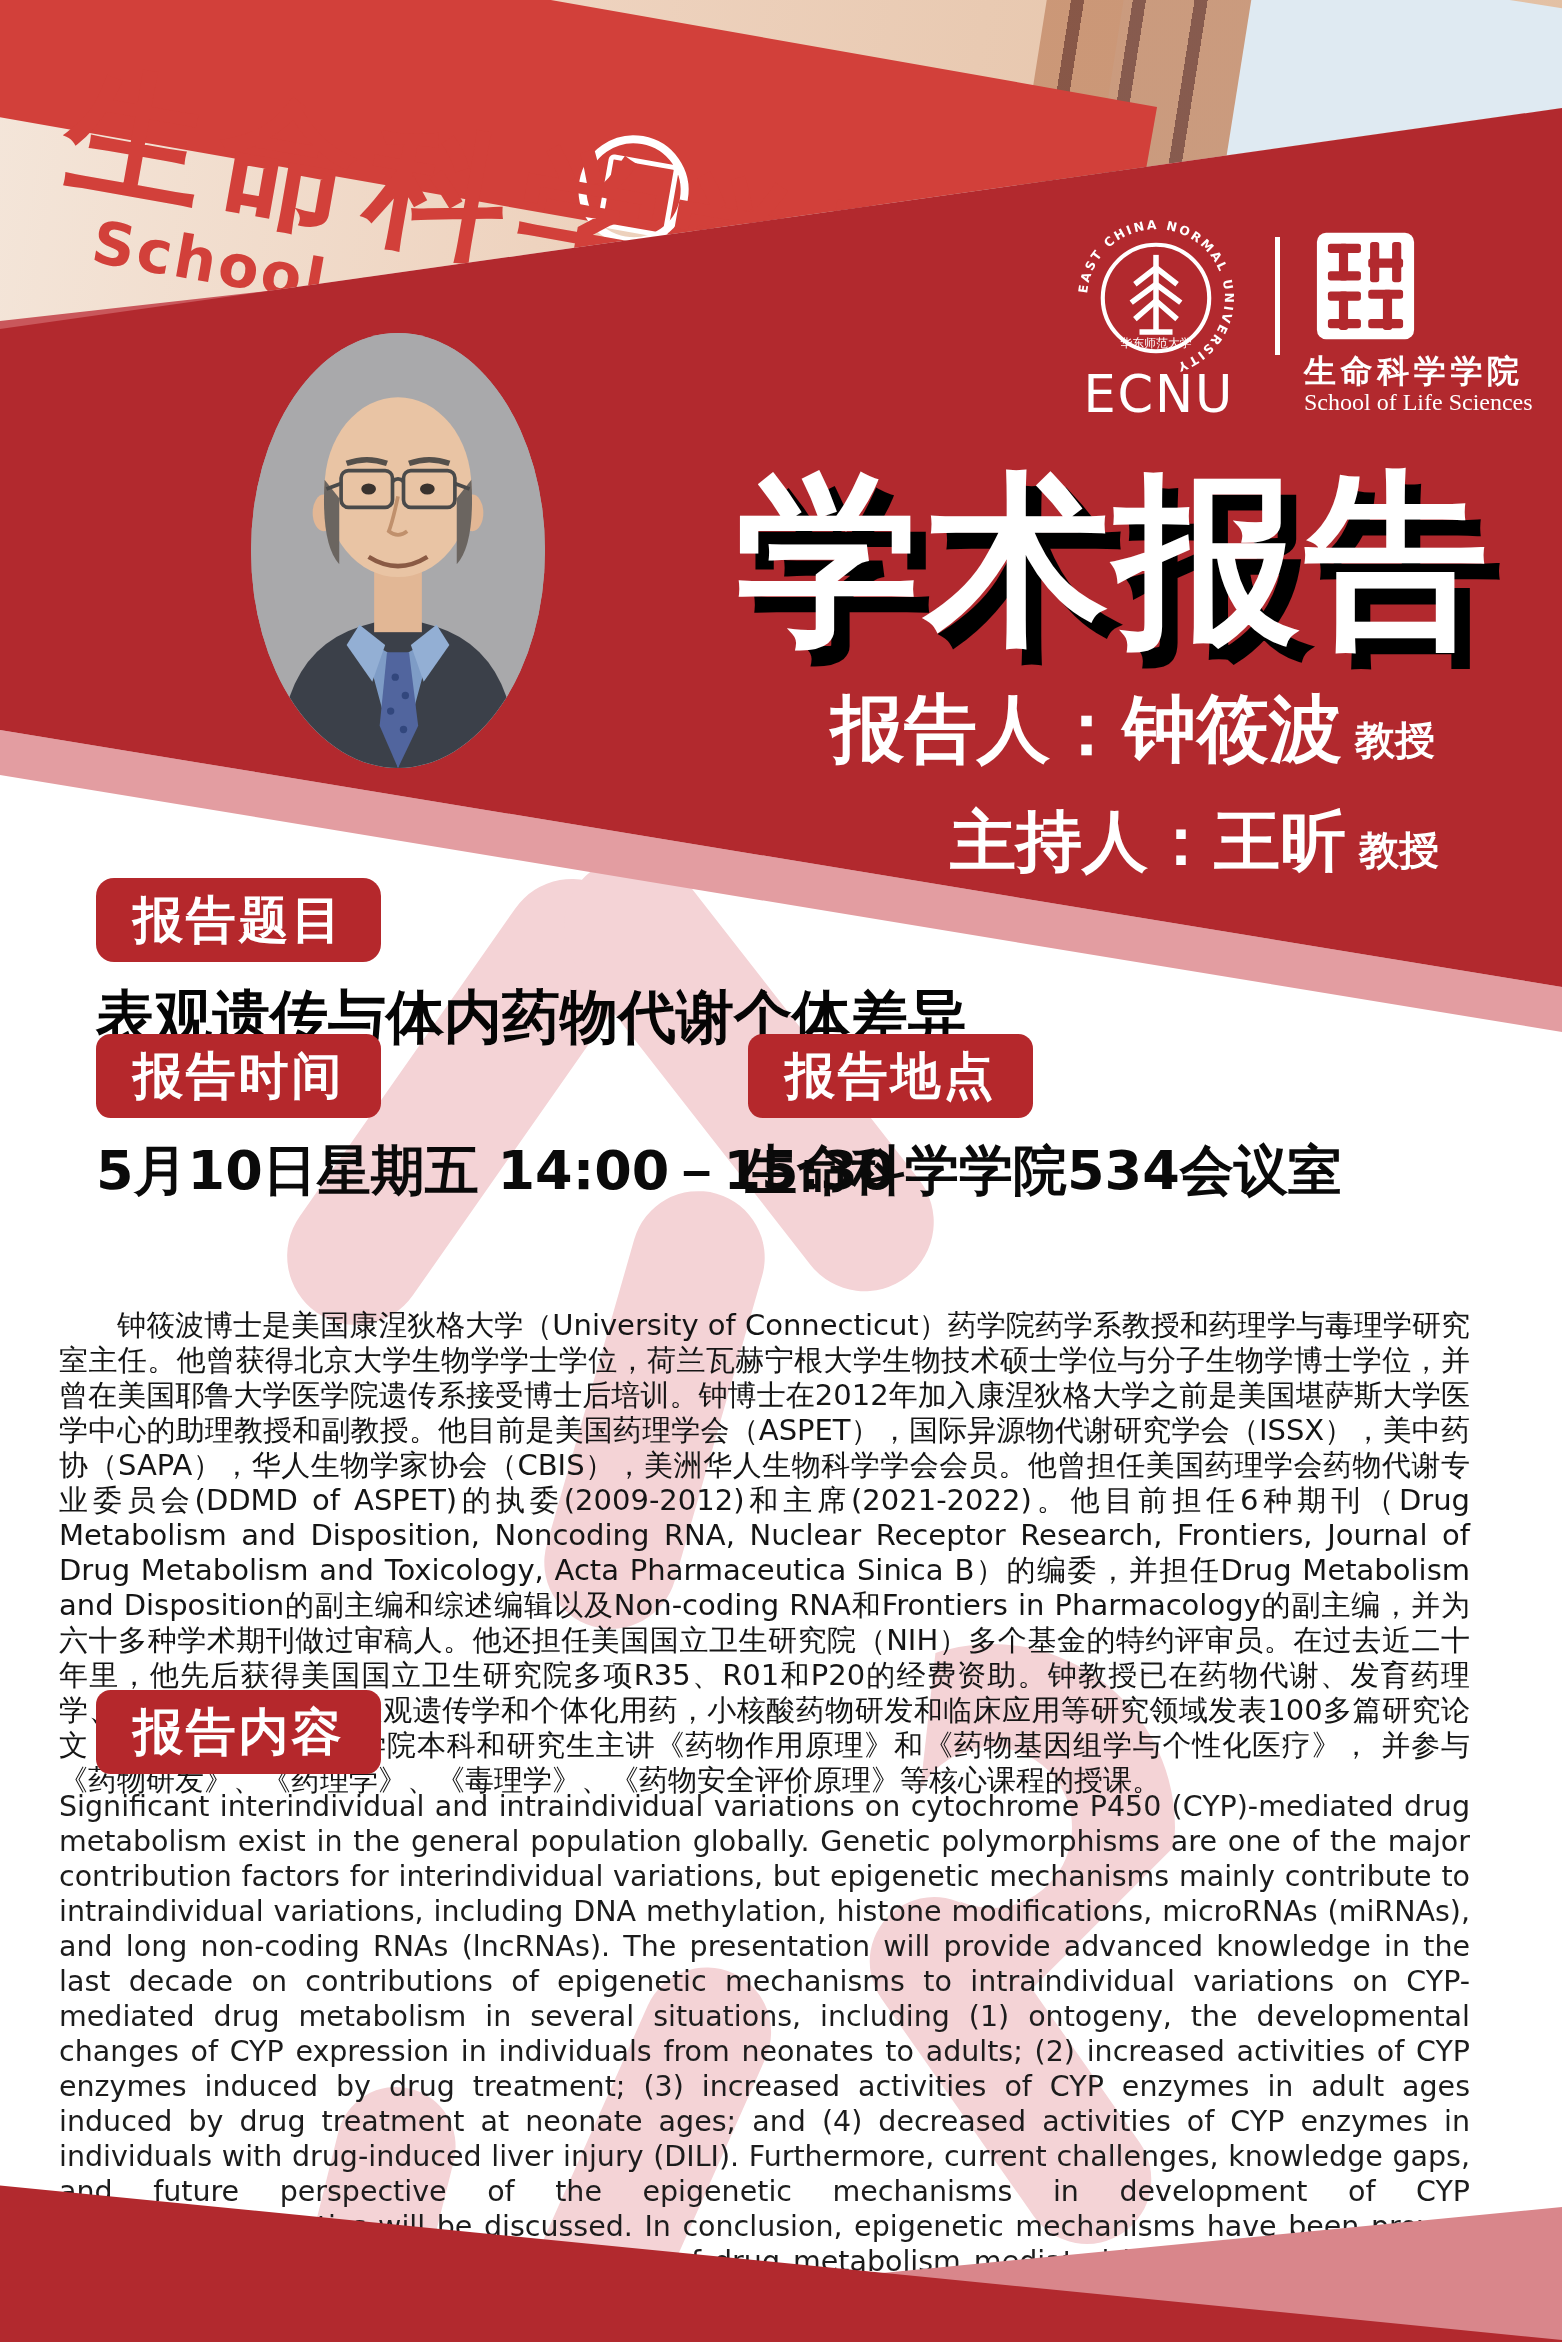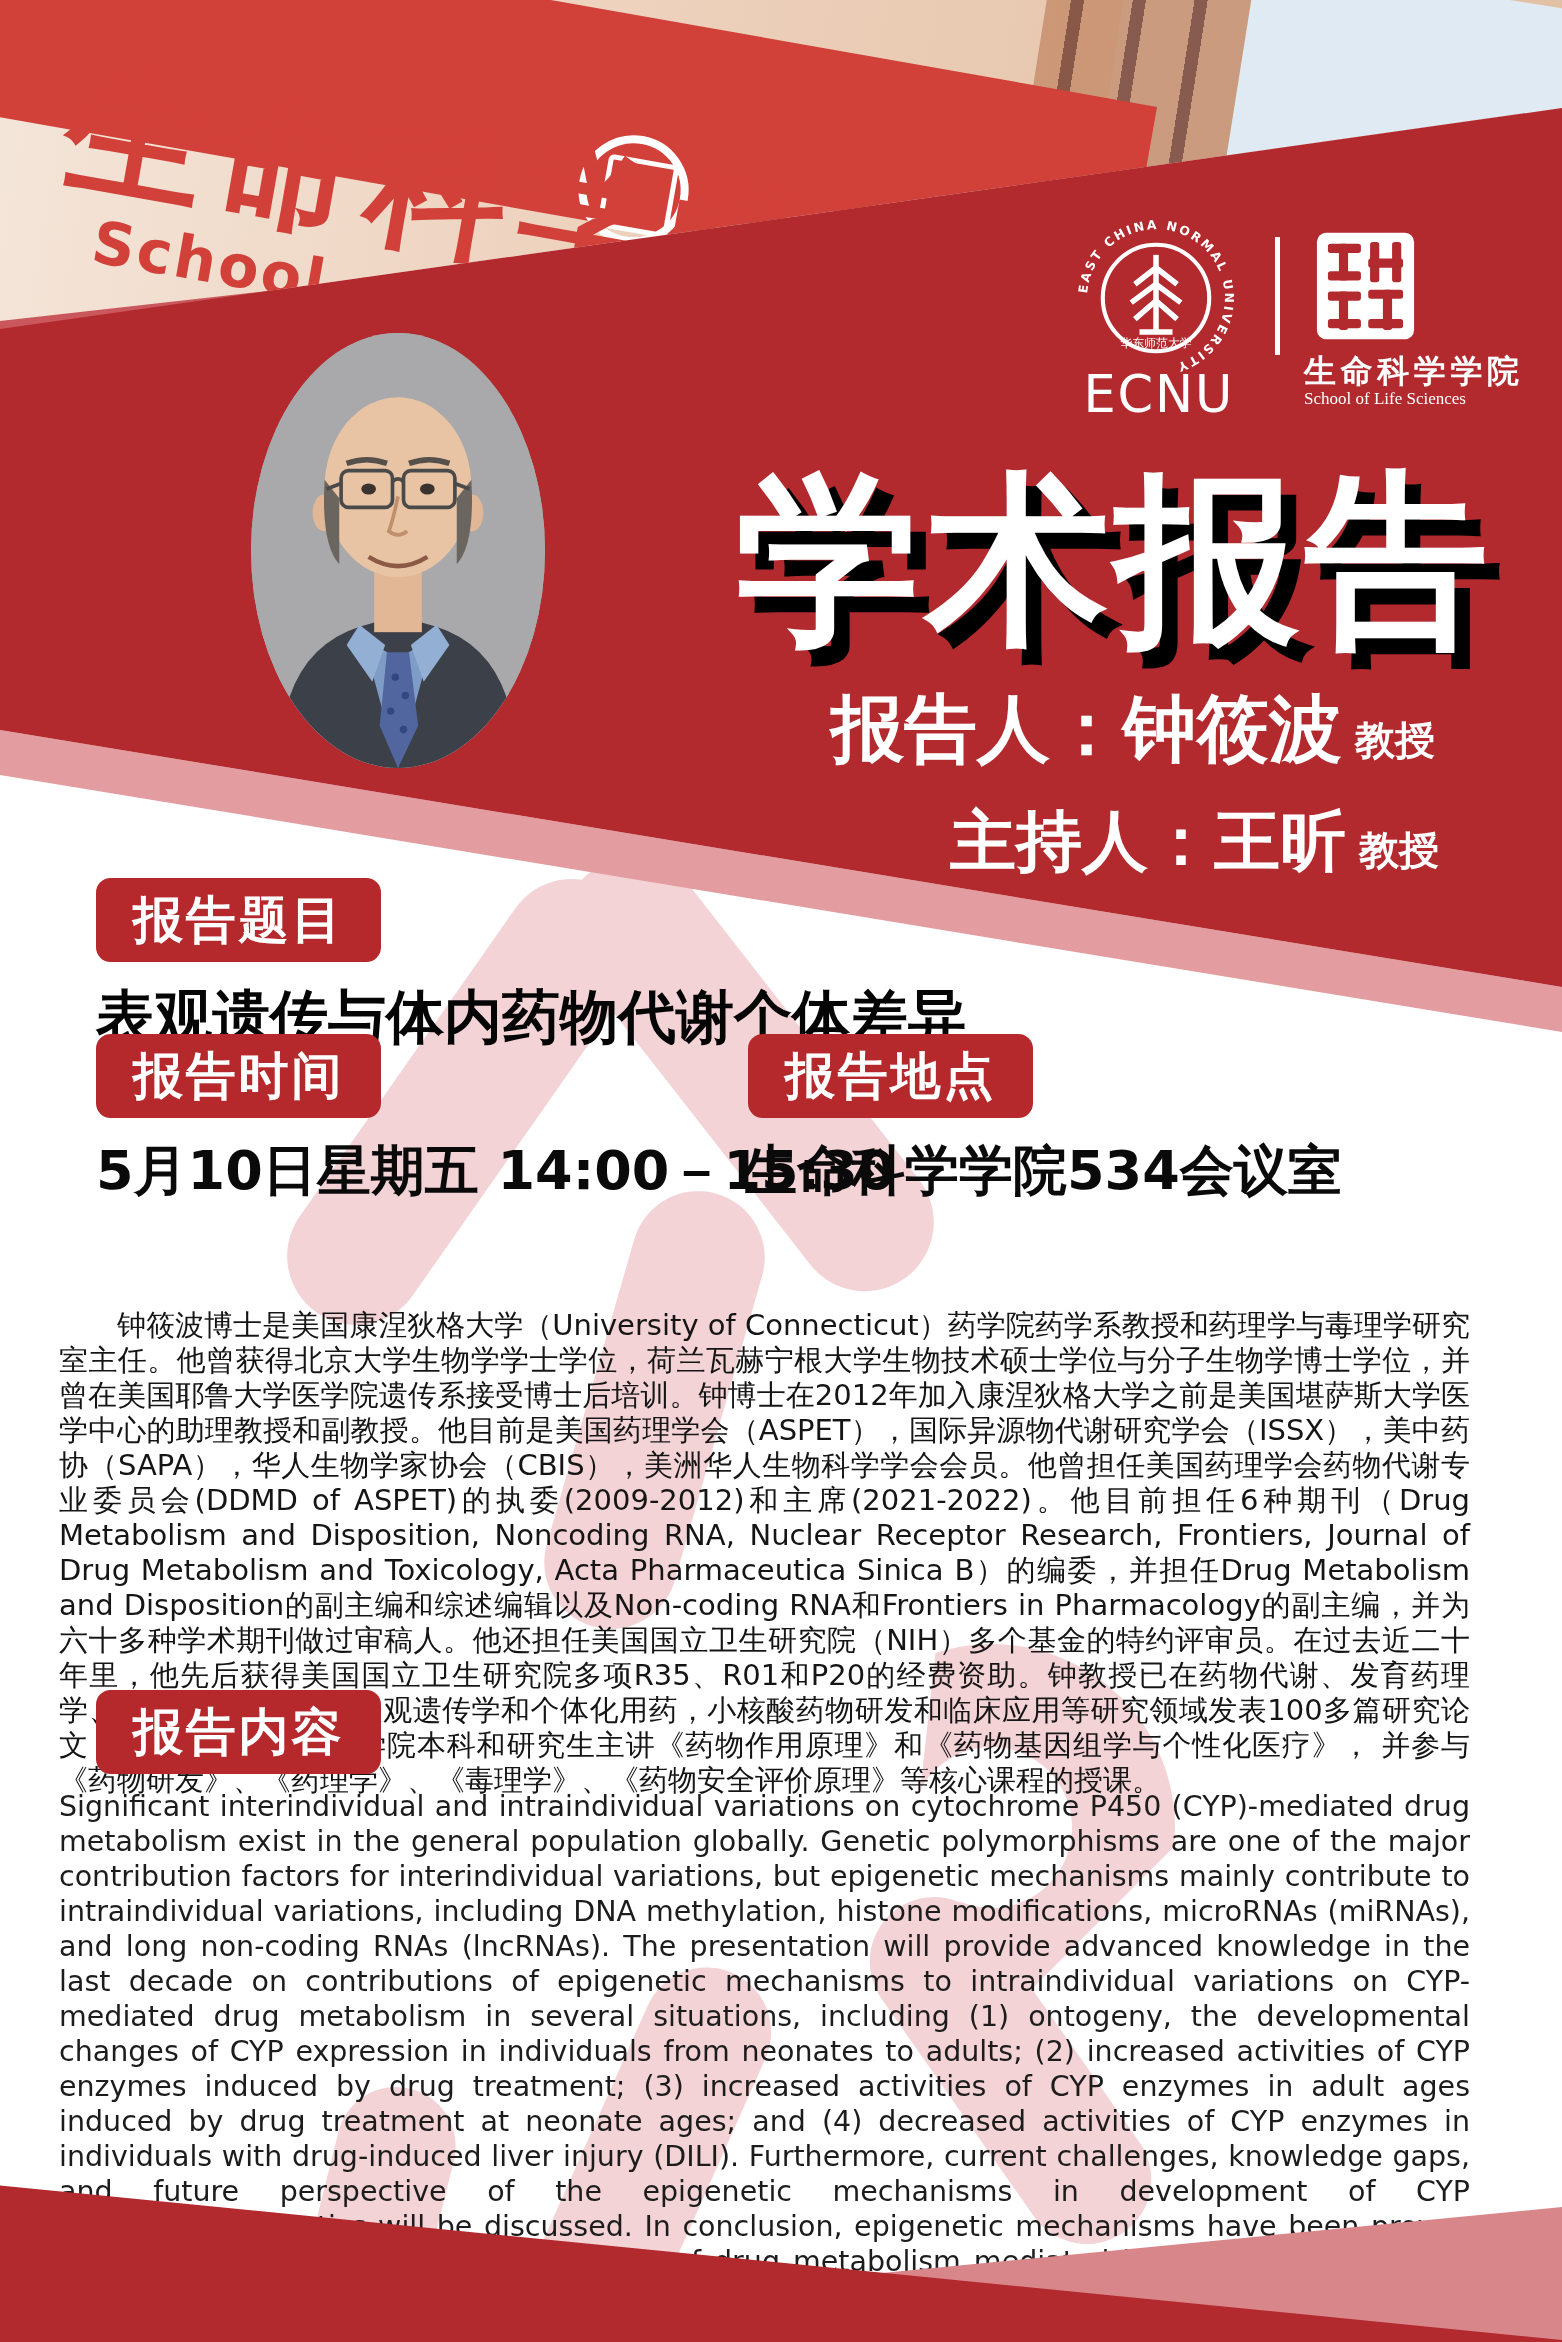--- a/index.html
+++ b/index.html
@@ -53,36 +53,36 @@
   .portrait svg{display:block;}
   
   .logo-block{position:absolute;left:1056px;top:220px;width:478px;height:211px;z-index:4;color:#fff;}
   .logo-circle{position:absolute;left:22px;top:0px;}
   .ecnu-abbr{position:absolute;left:27.5px;top:145px;width:147px;text-align:center;
     font-size:51px;font-weight:400;letter-spacing:1.8px;}
   .logo-divider{position:absolute;left:219px;top:16.5px;width:4.6px;height:118px;background:#fff;}
   .seal{position:absolute;left:259px;top:11px;}
   .school-cn{position:absolute;left:248px;top:130px;width:220px;font-size:32px;font-weight:800;
     letter-spacing:4.6px;white-space:nowrap;}
-  .school-en{position:absolute;left:248px;top:169px;width:239px;font-size:17px;
+  .school-en{position:absolute;left:248px;top:169px;width:239px;font-size:24px;
     font-family:"Liberation Serif","DejaVu Serif",serif;white-space:nowrap;}
   
   .page-title{position:absolute;left:712px;top:439px;z-index:4;font-size:184px;font-weight:900;
     color:#ffffff;letter-spacing:5.5px;white-space:nowrap;text-shadow:15.6px 15.6px 0 #000000;margin-left:24px;}
   .person-line{position:absolute;z-index:4;color:#fff;white-space:nowrap;}
   .speaker-line{left:831px;top:681px;}
   .host-line{left:950px;top:797px;}
   .person-line .big{font-size:73px;font-weight:800;margin-top:12px;}
   .host-line .big{font-size:66px;}
   .person-line .small{font-size:40px;font-weight:700;margin-left:13px;}
   
   .badge{position:absolute;z-index:5;background:#b5282c;color:#fff;font-weight:800;
     font-size:50px;line-height:84px;height:84px;padding:0 37px;border-radius:14.7px;
     letter-spacing:2.8px;white-space:nowrap;}
-  .badge-topic{left:96px;top:878px;}
+  .badge-topic{left:96px;top:878px;border-radius:18px;}
   .badge-time{left:96px;top:1034px;}
   .badge-loc{left:748px;top:1034px;font-family:Liberation Serif, serif;}
   .badge-bio{left:96px;top:1209px;}
   .badge-content{left:96px;top:1690px;}
   .topic-title{position:absolute;left:96px;top:979px;z-index:5;font-size:58px;font-weight:900;
     color:#050505;white-space:nowrap;}
   .info-value{position:absolute;top:1135px;z-index:5;font-size:54px;font-weight:600;color:#0a0a0a;
     white-space:nowrap;}
   .time-value{left:96px;}
   .loc-value{left:728px;margin-left:15px;}

